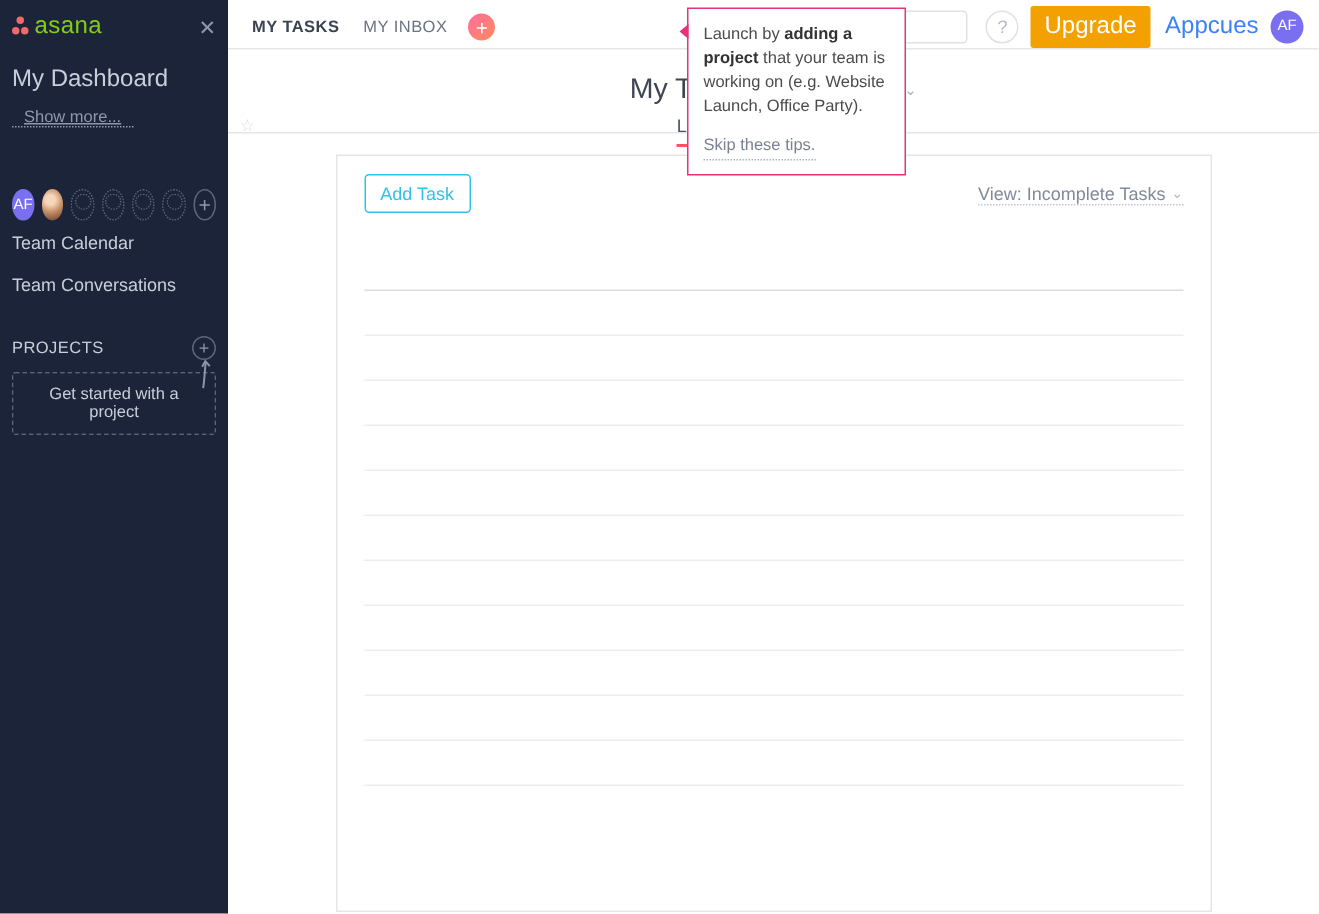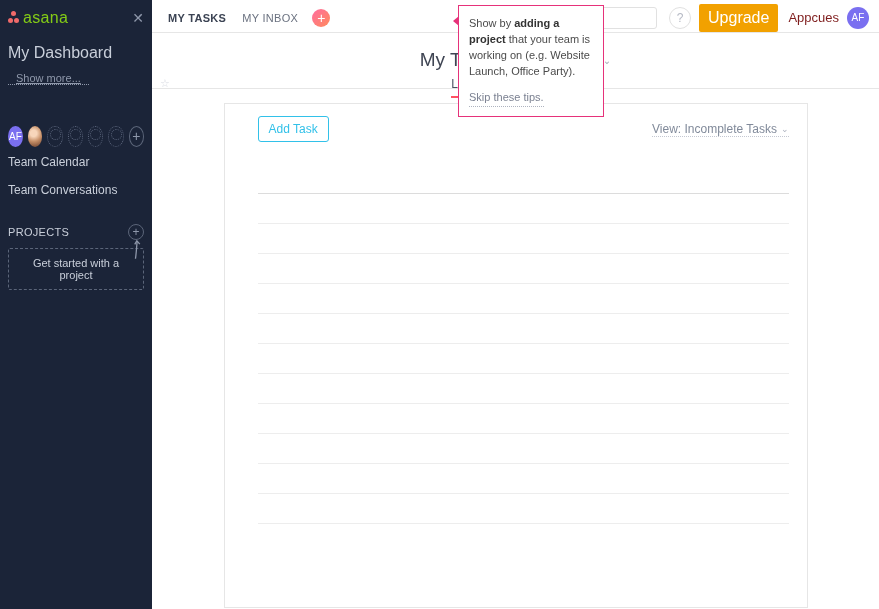--- a/index.html
+++ b/index.html
@@ -47,42 +47,42 @@
   
   .main{ position:absolute; left:152px; top:3px; right:0; height:609px; background:#fff;}
   .topbar{ height:30px; border-bottom:1px solid var(--border); display:flex; align-items:center; padding:0 10px 0 0; font-size:11px; color:#6b7280;}
   .tabs{ display:flex; gap:16px; padding-left:16px;}
   .tab{ letter-spacing:.3px; cursor:pointer; }
   .tab.active{ color:#3b4353; font-weight:600;}
   .quickadd{ margin-left:14px; width:18px; height:18px; border-radius:50%; background:linear-gradient(135deg,#ff6da0,#ff8a5b); color:#fff; display:flex; align-items:center; justify-content:center; font-size:14px; cursor:pointer; position:relative; z-index:3;}
   .search{ flex:1; margin:0 12px 0 170px; height:22px; border:1px solid #e1e1e1; border-radius:3px; background:#fff;}
   .help{ width:22px; height:22px; border:1px solid #e1e1e1; border-radius:50%; color:#b5b9c4; display:flex; align-items:center; justify-content:center; font-size:12px; cursor:pointer; margin-right:8px;}
   .upgrade{ background:var(--accent-orange); color:#fff; border:none; border-radius:2px; padding:5px 9px; font-size:16px; cursor:pointer; margin-right:10px;}
-  .workspace{ font-size:13px; color:#7f1d1d; margin-right:8px; cursor:pointer;}
+  .workspace{ font-size:16px; color:#3b82f6; margin-right:8px; cursor:pointer;}
   .topav{ width:22px; height:22px; border-radius:50%; background:#7a6ff0; color:#fff; font-size:10px; display:flex; align-items:center; justify-content:center;}
 
   
   .tip{ position:absolute; left:306px; top:2px; width:146px; border:1px solid var(--pink); background:#fff; padding:10px 10px 9px 10px; font-size:11px; color:#4b4b4b; line-height:1.45; z-index:5; }
   .tip::before{ content:""; position:absolute; left:-6px; top:10px; width:0; height:0; border-top:5px solid transparent; border-bottom:5px solid transparent; border-right:6px solid var(--pink);}
   .tip .bold{ font-weight:700; color:#333;}
   .tip .skip{ margin-top:10px; display:inline-block; color:#7b8191; border-bottom:1px dotted #aeb3bf; cursor:pointer;}
 
   
   .page-head{ padding:16px 0 0 0; position:relative; height:56px; border-bottom:1px solid var(--border);}
   .star{ position:absolute; left:8px; top:44px; color:#d8dbe2; font-size:11px; cursor:pointer;}
   .title-row{ text-align:center; }
   .title{ font-size:19px; color:#3f4553; font-weight:400; display:inline-flex; align-items:center; gap:6px;}
   .title .chev{ font-size:10px; color:#a8adb9;}
   .subtabs{ margin-top:6px; display:flex; gap:18px; justify-content:center; font-size:12px; color:#818a9a;}
   .subtab{ padding-bottom:6px; cursor:pointer;}
   .subtab.active{ color:#4b5262; position:relative;}
   .subtab.active::after{ content:""; position:absolute; left:0; right:0; bottom:-1px; height:2px; background:#ff5263;}
 
   
-  .panel{ margin:14px auto 0 auto; width:584px; height:505px; border:1px solid var(--border); background:#fff;padding-left:15px; }
+  .panel{ margin:14px auto 0 auto; width:584px; height:505px; border:1px solid var(--border); background:#fff; }
   .panel-head{ display:flex; align-items:center; padding:12px 18px 8px 18px; }
   .addtask{ border:1px solid var(--accent-blue); color:var(--accent-blue); background:#fff; border-radius:3px; padding:5px 10px; font-size:12px; cursor:pointer;}
   .viewfilter{ margin-left:auto; font-size:12px; color:#818a9a; border-bottom:1px dotted #c4c8d2; cursor:pointer; display:inline-flex; align-items:center; gap:4px;}
   .viewfilter .chev{ font-size:9px; color:#aeb3bf;}
   .rows{ padding:4px 18px 0 18px;}
   .row{ height:30px; border-bottom:1px solid #ededed;}
   .row:first-child{ height:40px; border-bottom:1px solid #dcdcdc;}
 </style>
 </head>
 <body>
@@ -141,21 +141,21 @@
     </div>
     <span class="quickadd">+</span>
     <div class="search"></div>
     <span class="help">?</span>
     <button class="upgrade">Upgrade</button>
     <span class="workspace">Appcues</span>
     <span class="topav">AF</span>
   </div>
 
   <div class="tip">
-    <span>Show by </span><span class="bold">adding a project</span><span> that your team is working on (e.g. Website Launch, Office Party).</span>
+    <span>Launch by </span><span class="bold">adding a project</span><span> that your team is working on (e.g. Website Launch, Office Party).</span>
     <div><span class="skip">Skip these tips.</span></div>
   </div>
 
   <div class="page-head">
     <span class="star">☆</span>
     <div class="title-row">
       <span class="title">
         <span>My Tasks in Appcues</span>
         <span class="chev">⌄</span>
       </span>

